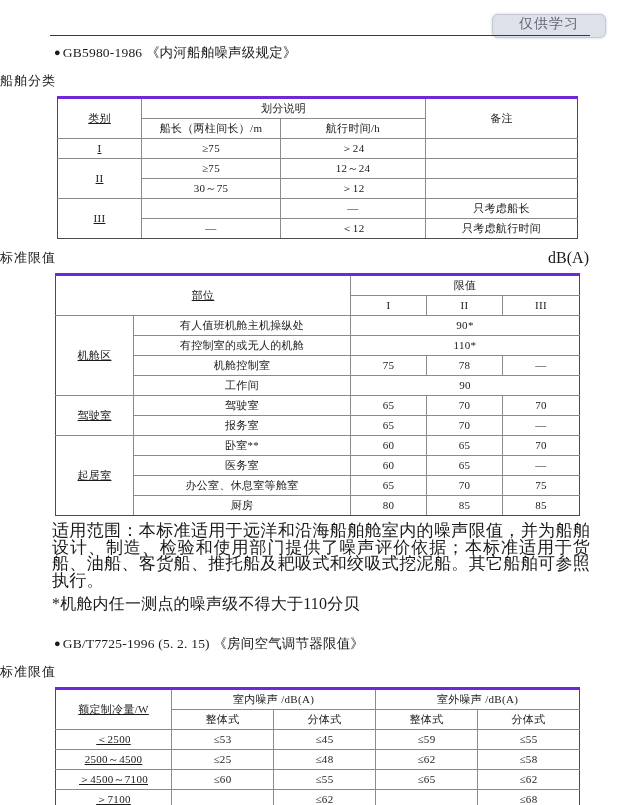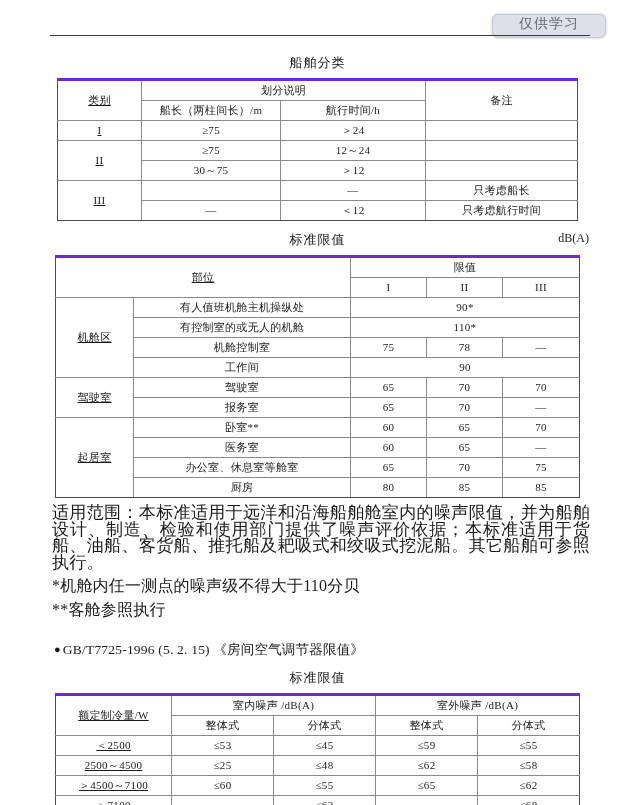--- a/index.html
+++ b/index.html
@@ -68,31 +68,30 @@
     font-weight: normal;
     letter-spacing: 0.2px;
     white-space: nowrap;
   }
   .std-head .bullet {
     font-size: 11px;
     vertical-align: 1px;
     margin-right: 2px;
   }
   .sec-title {
-    text-align: center;
     font-size: 13px;
     margin: 10px 0 6px 0;
     letter-spacing: 1px;
     position: relative;
   }
   .sec-title .unit {
     position: absolute;
     right: 46px;
     top: 0;
-    font-size: 12px;
+    font-size: 16px;
     letter-spacing: 0;
   }
 
   
   table.doc {
     border-collapse: collapse;
     margin: 0 auto;
     table-layout: fixed;
     font-size: 11px;
   }
@@ -142,20 +141,23 @@
 <div class="page">
 
   <div class="watermark">
     <span>仅供学习</span>
   </div>
 
   <div class="top-rule"></div>
 
   <div class="content">
 
+    <div class="std-head">
+      <span class="bullet">●</span><span>GB5980-1986 《内河船舶噪声级规定》</span>
+    </div>
 
     <div class="sec-title">船舶分类</div>
 
     <table class="doc outerheavy" style="width:520px;">
       <colgroup>
         <col style="width:84px;">
         <col style="width:139px;">
         <col style="width:145px;">
         <col style="width:152px;">
       </colgroup>
@@ -287,21 +289,20 @@
           <td class="thick-right thick-bottom">85</td>
         </tr>
       </tbody>
     </table>
 
     <div class="note">
       <span class="lbl">适用范围：</span><span>本标准适用于远洋和沿海船舶舱室内的噪声限值，并为船舶设计、制造、检验和使用部门提供了噪声评价依据；本标准适用于货船、油船、客货船、推托船及耙吸式和绞吸式挖泥船。其它船舶可参照执行。</span>
     </div>
 
     <div class="footnote">*机舱内任一测点的噪声级不得大于110分贝</div>
-    <div class="footnote">**客舱参照执行</div>
 
     <div class="gap-lg"></div>
 
     <div class="std-head">
       <span class="bullet">●</span><span>GB/T7725-1996 (5. 2. 15) 《房间空气调节器限值》</span>
     </div>
 
     <div class="sec-title">标准限值</div>
 
     <table class="doc outerheavy" style="width:524px;">

